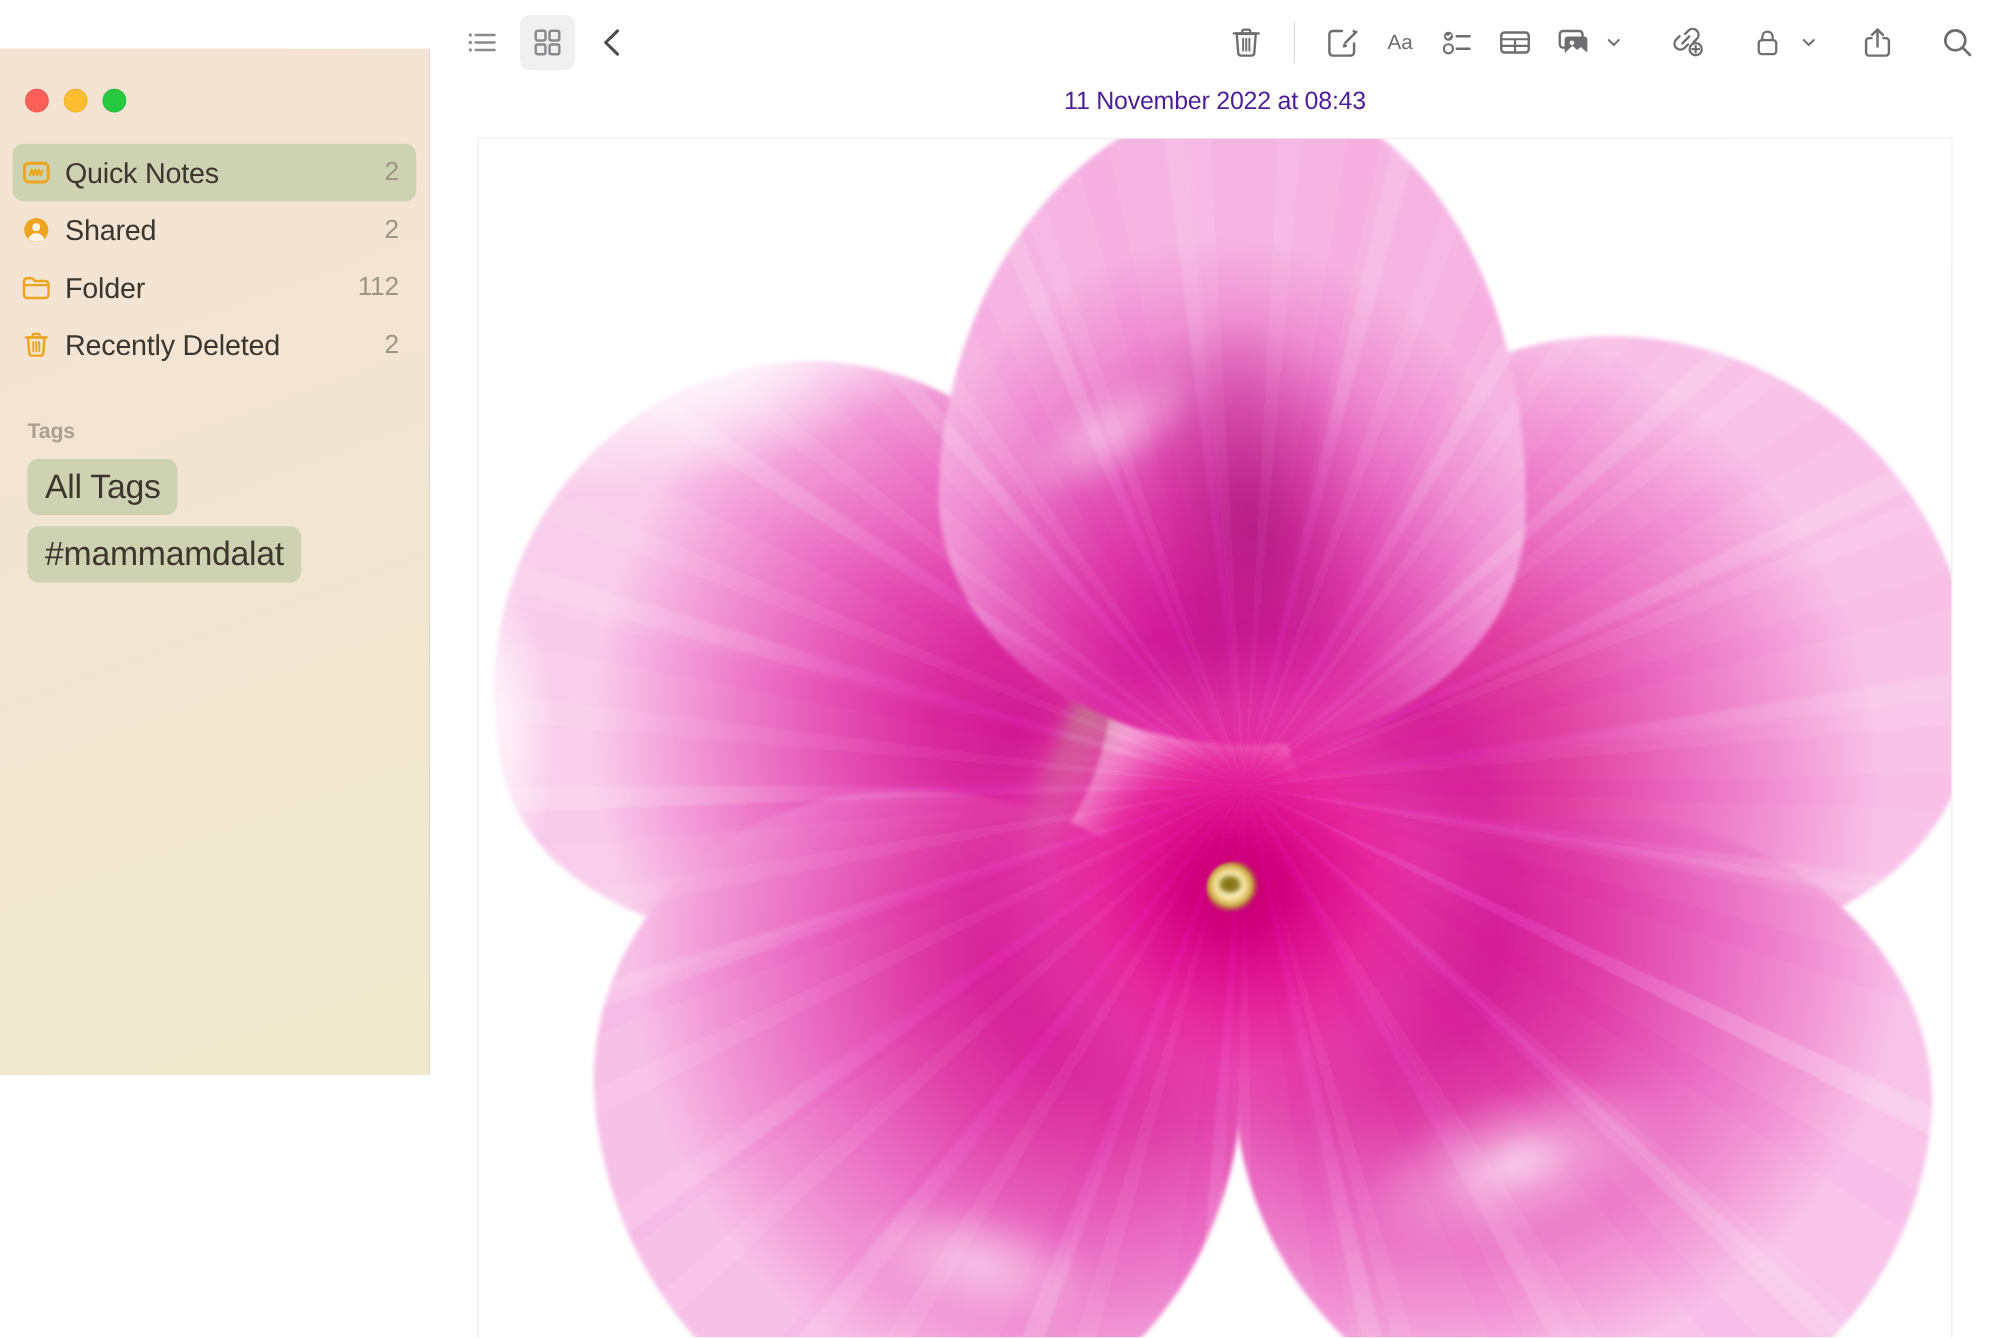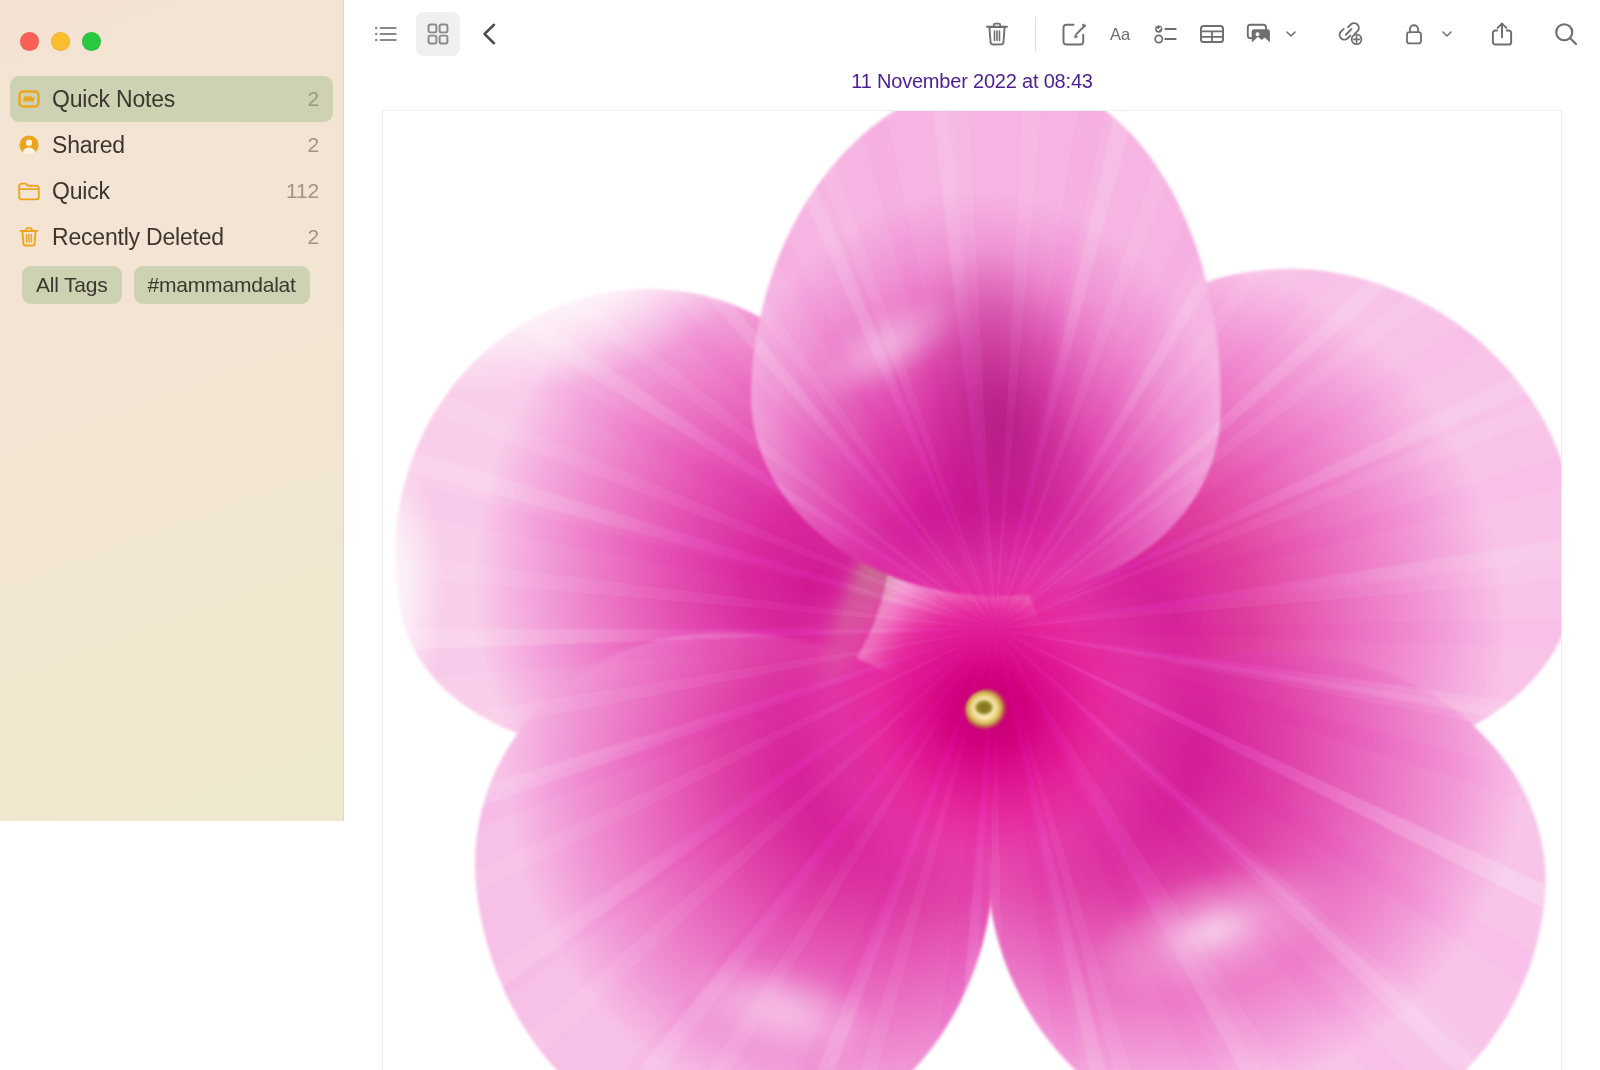--- a/index.html
+++ b/index.html
@@ -19,20 +19,21 @@
   
   .sidebar {
     position: relative;
     width: 344px;
     height: 821px;
     background: linear-gradient(160deg, #f4e3d2 0%, #f3e4d4 35%, #f1e7d0 70%, #eee9cd 100%);
     border-right: 1px solid #ded5c4;
     flex: 0 0 344px;
     display: flex;
     flex-direction: column;
+    margin-top: 39px;
   }
   .traffic {
     display: flex;
     align-items: center;
     gap: 12px;
     padding: 25px 0 0 20px;
     height: 58px;
   }
   .tl { width: 19px; height: 19px; border-radius: 50%; display: block; }
   .tl.red { background: #fb5f57; box-shadow: inset 0 0 0 0.5px rgba(0,0,0,.10); }
@@ -80,21 +81,21 @@
   .tag-wrap {
     display: flex;
     flex-wrap: wrap;
     gap: 9px 12px;
     padding: 6px 12px 0 12px;
   }
   .tag {
     background: #cdd3b2;
     border-radius: 9px;
     padding: 7px 14px;
-    font-size: 21px;
+    font-size: 27px;
     color: #3b372f;
     letter-spacing: -0.2px;
     white-space: nowrap;
   }
 
   .sidebar-spacer { flex: 1 1 auto; }
   .new-folder {
     display: flex;
     align-items: center;
     gap: 12px;
@@ -390,37 +391,38 @@
       </div>
 
 
       <div class="side-row">
         <span class="side-ico">
           <svg width="24" height="22" viewBox="0 0 24 22">
             <path d="M2.2 6.2a2.6 2.6 0 0 1 2.6-2.6h4.1l1.9 2.2h8.4a2.6 2.6 0 0 1 2.6 2.6v8.4a2.6 2.6 0 0 1-2.6 2.6H4.8a2.6 2.6 0 0 1-2.6-2.6Z" fill="none" stroke="#eda41f" stroke-width="1.9" stroke-linejoin="round"></path>
             <path d="M2.6 9.1h18.8" fill="none" stroke="#eda41f" stroke-width="1.7"></path>
           </svg>
         </span>
-        <span class="side-label">Quick</span>
+        <span class="side-label">Folder</span>
         <span class="side-count">112</span>
       </div>
 
       <div class="side-row">
         <span class="side-ico">
           <svg width="24" height="24" viewBox="0 0 24 24">
             <path d="M3.6 5.9h16.8" stroke="#eda41f" stroke-width="1.9" stroke-linecap="round"></path>
             <path d="M9.1 5.6V4.4a1.3 1.3 0 0 1 1.3-1.3h3.2a1.3 1.3 0 0 1 1.3 1.3v1.2" fill="none" stroke="#eda41f" stroke-width="1.7"></path>
             <path d="M5.4 6.1h13.2l-1 12.6a2 2 0 0 1-2 1.8H8.4a2 2 0 0 1-2-1.8Z" fill="none" stroke="#eda41f" stroke-width="1.9" stroke-linejoin="round"></path>
             <path d="M9.6 9.6v7.4M12 9.6v7.4M14.4 9.6v7.4" stroke="#eda41f" stroke-width="1.5" stroke-linecap="round"></path>
           </svg>
         </span>
         <span class="side-label">Recently Deleted</span>
         <span class="side-count">2</span>
       </div>
 
+      <div class="section-hdr tags-hdr">Tags</div>
 
       <div class="tag-wrap">
         <span class="tag">All Tags</span>
         <span class="tag">#mammamdalat</span>
       </div>
     </div>
 
     <div class="sidebar-spacer"></div>
 
   </aside>

